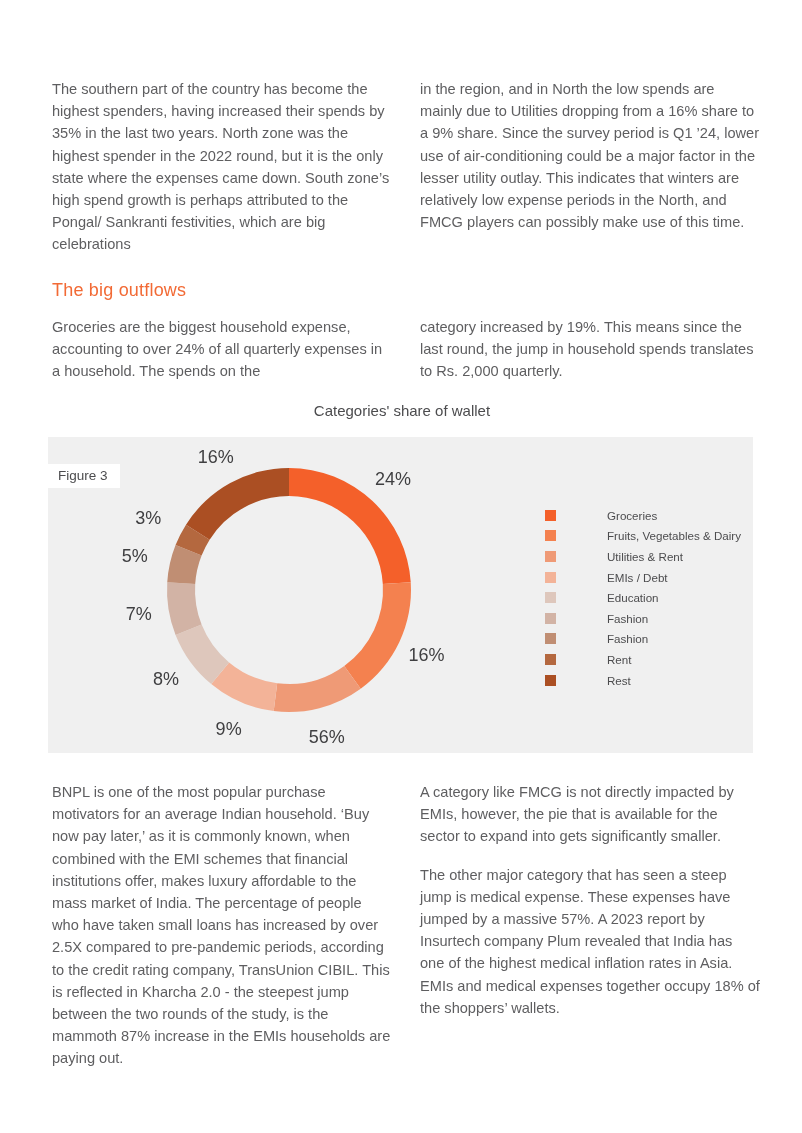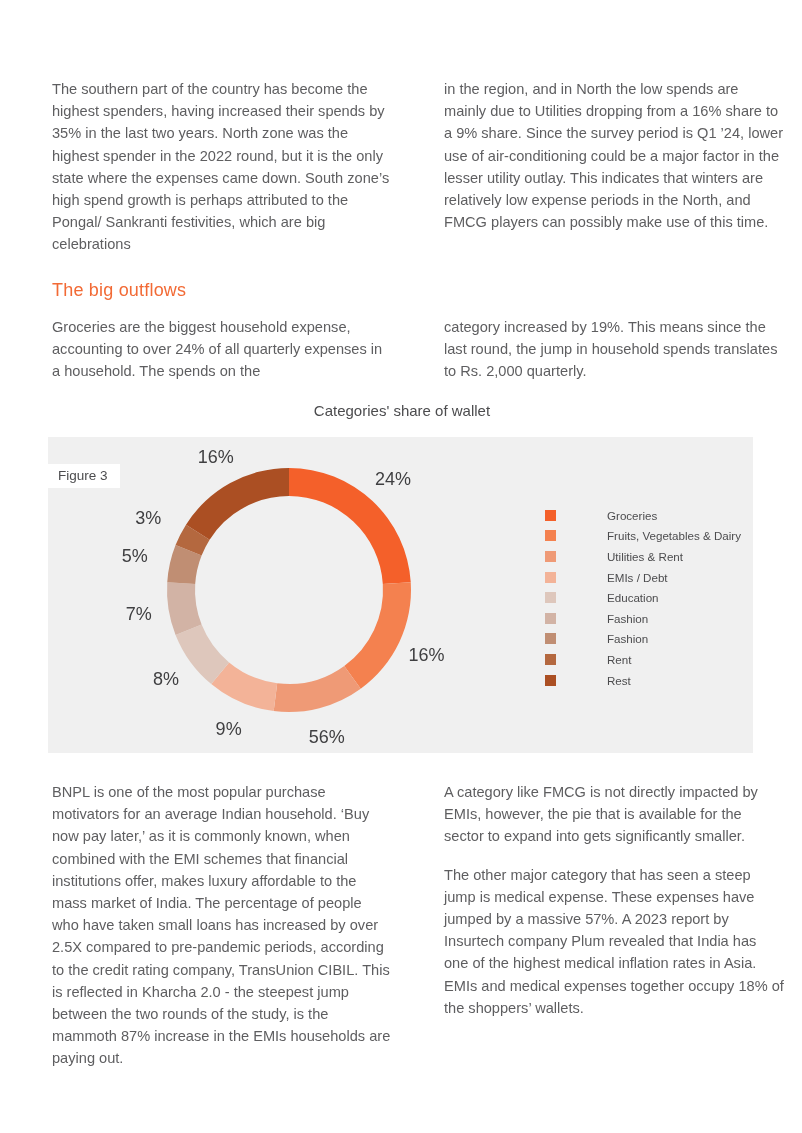--- a/index.html
+++ b/index.html
@@ -19,26 +19,26 @@
     position: absolute;
     left: 0; top: 0;
     width: 802px;
     height: 1133px;
     background: #ffffff;
   }
   
   .cols {
     position: absolute;
     display: flex;
-    gap: 16px;
+    gap: 0px;
   }
   .col {
     width: 340px;
   }
-  .col.right { margin-left: 36px; }
+  .col.right { margin-left: 28px; }
   p.body-text {
     margin: 0 0 16px 0;
     font-size: 14.6px;
     line-height: 22.2px;
     color: #5e5e60;
     letter-spacing: 0.0px;
   }
   
   .section-heading {
     position: absolute;

